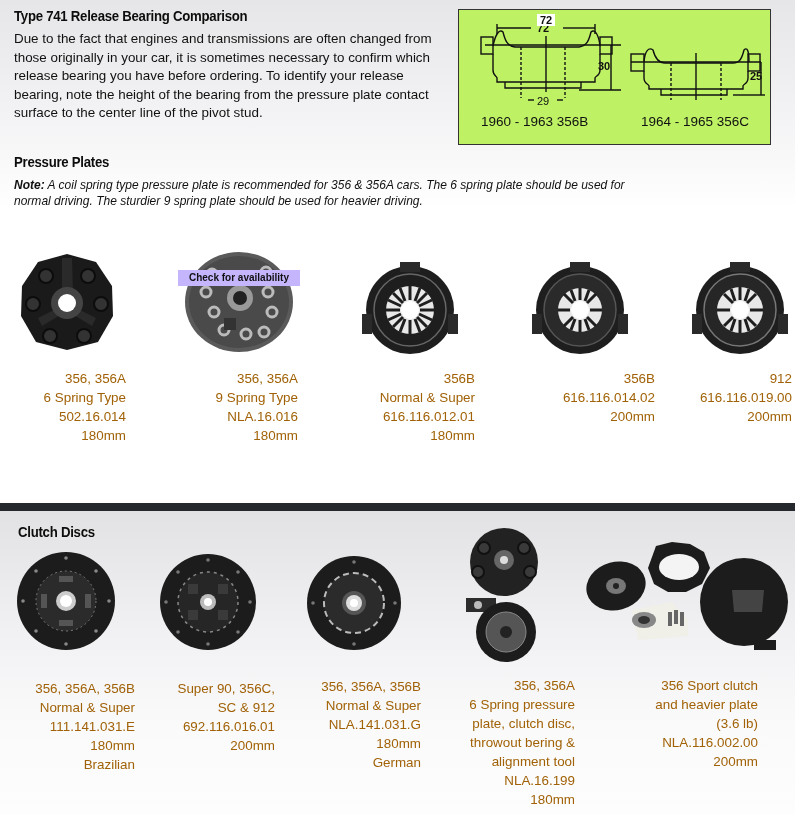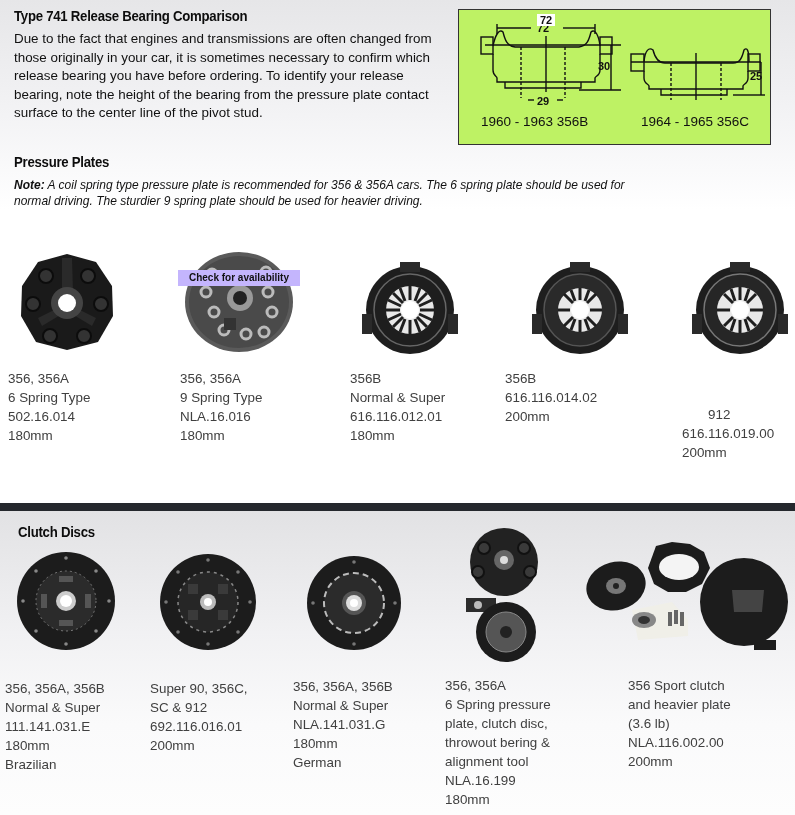--- a/index.html
+++ b/index.html
@@ -27,21 +27,21 @@
     position: absolute; top: 104px; font-size: 13.5px; color: #111; white-space: nowrap;
   }
 
   .note {
     position: absolute; left: 14px; top: 177px; width: 640px;
     font-size: 12.4px; line-height: 16px; font-style: italic; color: #111;
     transform: scaleX(0.97); transform-origin: left top;
   }
   .note b { font-weight: bold; font-style: italic; }
 
-  .product { position: absolute; text-align: left; font-size: 13.4px; line-height: 19px; color: #404040; }
+  .product { position: absolute; text-align: right; font-size: 13.4px; line-height: 19px; color: #a16207; }
   .product .line { display: block; white-space: nowrap; }
 
   .disc-img { position: absolute; }
 
   .check-badge {
     position: absolute; left: 178px; top: 270px; width: 122px; height: 16px;
     background: #c4b5fd; font-size: 10px; font-weight: bold; text-align: center; line-height: 16px;
     color: #111; white-space: nowrap;
   }
 
@@ -101,21 +101,21 @@
     </g>
     <g font-family="Liberation Sans, sans-serif" font-weight="bold" font-size="11" fill="#111">
       <text x="78" y="22">72</text>
       <text x="141" y="61"></text>
       <text x="81" y="95"></text>
       <text x="291" y="74"></text>
     </g>
   </svg>
   <span style="position:absolute; left:78px; top:4px; font-size:11px; font-weight:bold; background:#fff; padding:0 3px;">72</span>
   <span style="position:absolute; left:139px; top:50px; font-size:11px; font-weight:bold;">30</span>
-  <span style="position:absolute; left:78px; top:85px; font-size:11px; font-weight:bold;">29</span>
+  <span style="position:absolute; left:78px; top:85px; font-size:11px; font-weight:normal;">29</span>
   <span style="position:absolute; left:291px; top:60px; font-size:11px; font-weight:bold;">25</span>
 
   <span class="diag-label" style="left:22px;">1960 - 1963 356B</span>
   <span class="diag-label" style="left:182px;">1964 - 1965 356C</span>
 </div>
 
 <div class="sec-title" style="left:14px; top:153px;">Pressure Plates</div>
 <p class="note"><b>Note:</b><span> A coil spring type pressure plate is recommended for 356 &amp; 356A cars. The 6 spring plate should be used for normal driving. The sturdier 9 spring plate should be used for heavier driving.</span></p>
 
 <svg class="disc-img" style="left:18px; top:252px;" width="98" height="100" viewBox="0 0 98 100">
@@ -245,21 +245,21 @@
   <span class="line">356B</span>
   <span class="line">Normal &amp; Super</span>
   <span class="line">616.116.012.01</span>
   <span class="line">180mm</span>
 </div>
 <div class="product" style="left:505px; top:369px; width:150px;">
   <span class="line">356B</span>
   <span class="line">616.116.014.02</span>
   <span class="line">200mm</span>
 </div>
-<div class="product" style="left:682px; top:369px; width:110px;margin-top:36px;">
+<div class="product" style="left:682px; top:369px; width:110px;">
   <span class="line" style="padding-left:26px;">912</span>
   <span class="line">616.116.019.00</span>
   <span class="line">200mm</span>
 </div>
 
 <div class="dark-bar"></div>
 
 <div class="clutch-section"></div>
 <div class="sec-title" style="left:18px; top:523px;">Clutch Discs</div>
 

